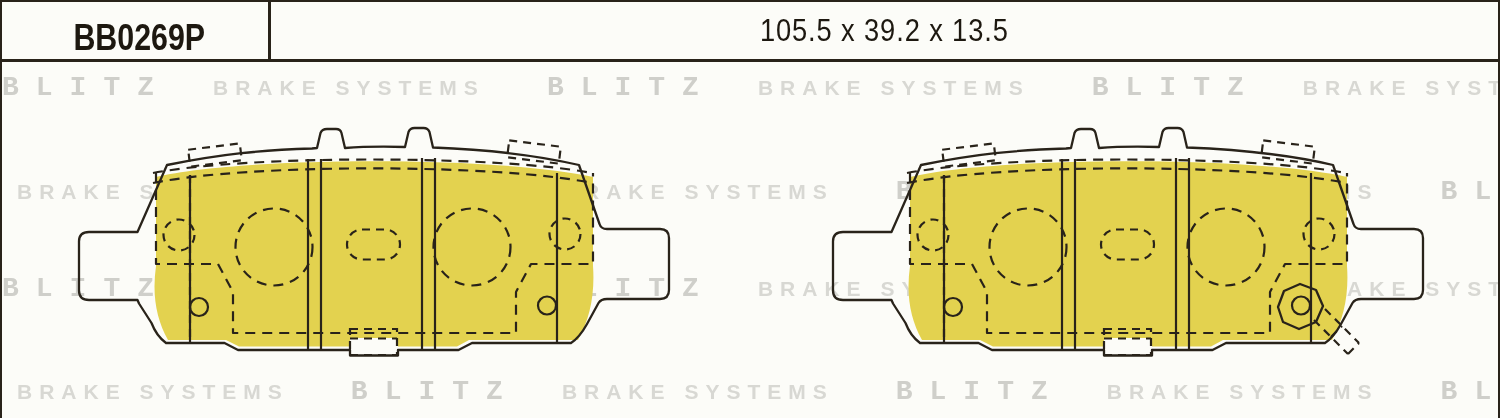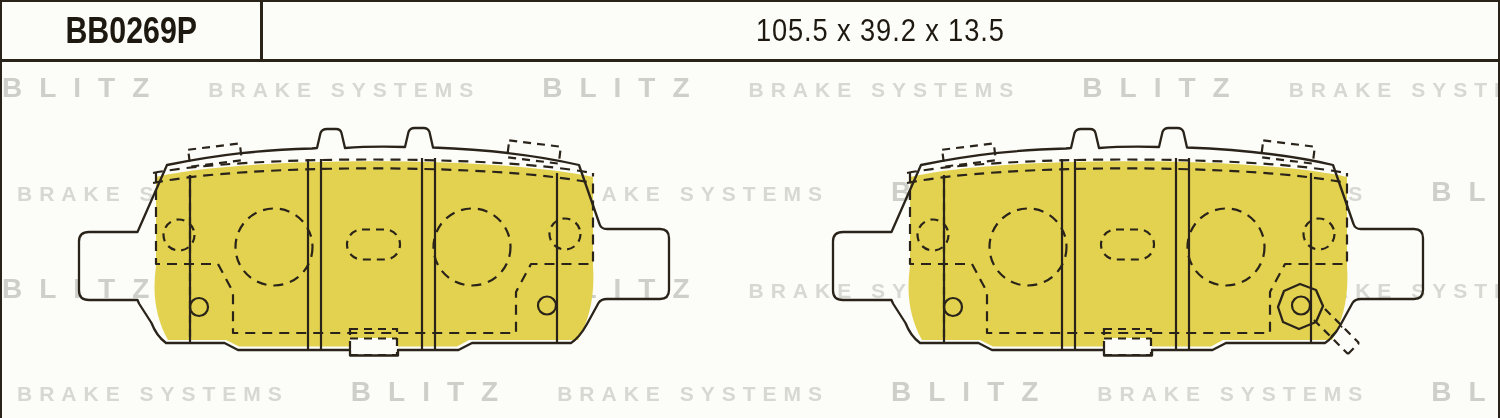--- a/index.html
+++ b/index.html
@@ -25,21 +25,21 @@
   .header{
     position:absolute;top:0;left:0;right:0;height:57px;
     display:flex;align-items:stretch;
     border-bottom:3px solid var(--line);
     background:var(--bg);
     z-index:30;
   }
   .cell-part{
     width:258px;flex:0 0 auto;
     border-right:3px solid var(--line);
-    display:flex;align-items:center;justify-content:center;
+    display:flex;align-items:flex-end;justify-content:center;padding-left:8px;
   }
   .cell-dims{
     flex:1 1 auto;
     display:flex;align-items:center;justify-content:center;
   }
   .part-number{
     font-size:37px;font-weight:600;color:var(--header-text);
     transform:scaleX(.82);letter-spacing:0px;white-space:nowrap;
   }
   .dims-text{
@@ -51,21 +51,21 @@
   .wm-row{
     position:absolute;left:0;right:0;height:30px;
     white-space:nowrap;overflow:hidden;
   }
   .wm-row:nth-child(1){top:70px;}
   .wm-row:nth-child(2){top:174px;padding-left:15px;}
   .wm-row:nth-child(3){top:271px;}
   .wm-row:nth-child(4){top:374px;padding-left:15px;}
   .wm-brand{
     display:inline-block;font-size:28px;font-weight:bold;
-    letter-spacing:17px;color:var(--wm-brand);margin-right:42px;
+    letter-spacing:17px;color:var(--wm-brand);margin-right:42px;font-family:Liberation Mono, monospace;
   }
   .wm-tag{
     display:inline-block;font-size:21px;font-weight:700;
     letter-spacing:7px;color:var(--wm-tag);margin-right:62px;
   }
   
   .drawing{position:absolute;left:0;top:0;z-index:10;}
   .outline{fill:none;stroke:var(--line);stroke-width:2.3;stroke-linejoin:round;stroke-linecap:round;}
   .fric{fill:var(--pad-fill);stroke:none;}
   .dash{fill:none;stroke:var(--line);stroke-width:2.2;stroke-linejoin:round;stroke-linecap:butt;stroke-dasharray:10 7;}

